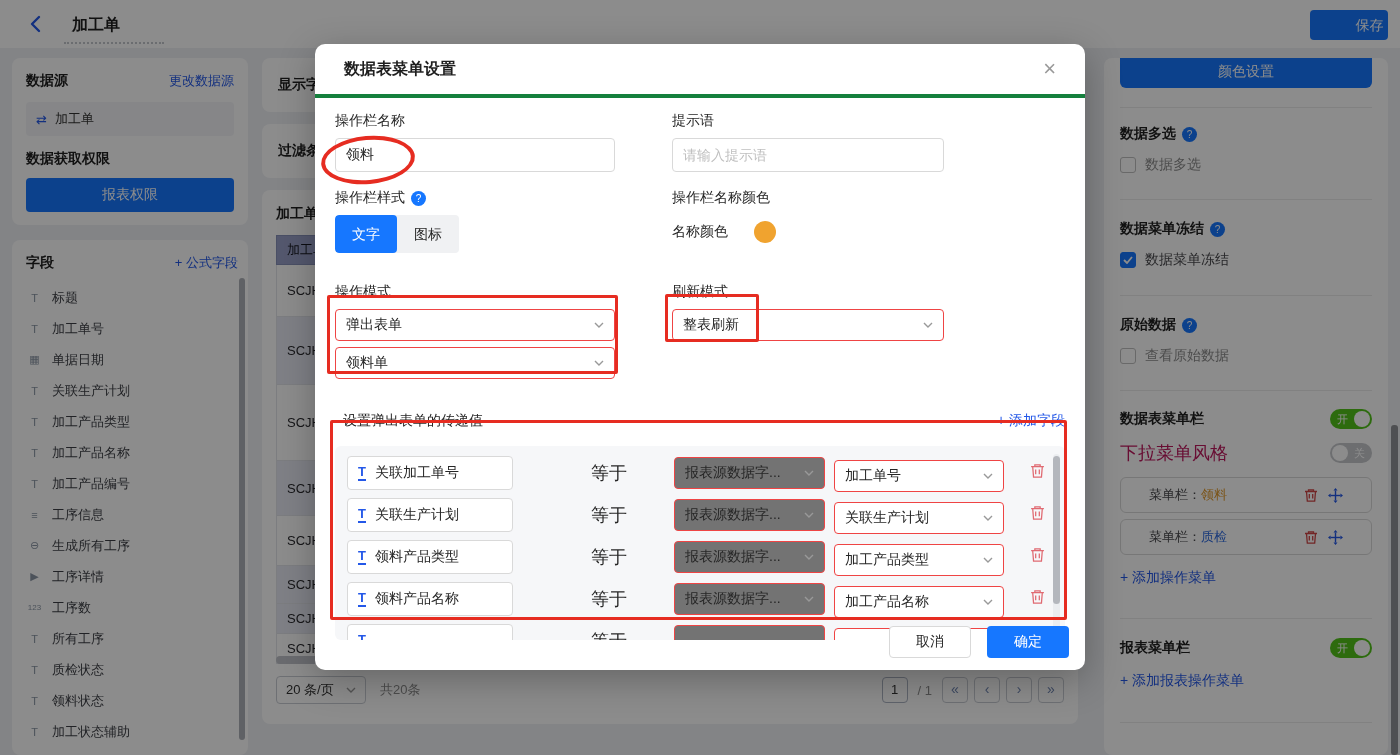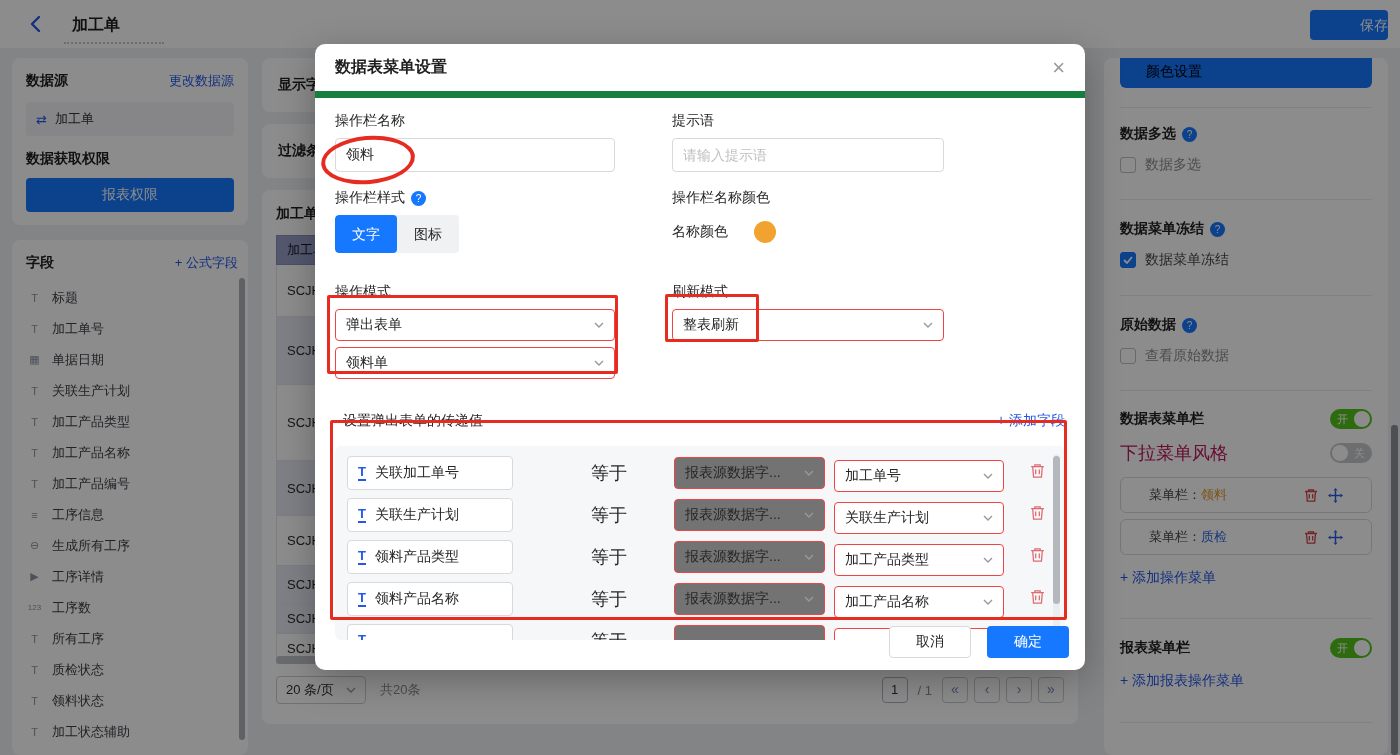--- a/index.html
+++ b/index.html
@@ -5,21 +5,21 @@
   * { margin:0; padding:0; box-sizing:border-box; }
   body { font-family:"Liberation Sans","DejaVu Sans",sans-serif; background:#dfe2e8; }
   .app { position:relative; width:1400px; height:755px; background:#eef0f4; overflow:hidden; }
 
   
   .topbar { position:absolute; left:0; top:0; right:0; height:48px; background:#fff; }
   .back-ic { position:absolute; left:28px; top:15px; cursor:pointer; }
   .tb-title { position:absolute; left:72px; top:15px; font-size:16px; font-weight:700; color:#1f1f1f; }
   .tb-underline { position:absolute; left:64px; top:42px; width:100px; border-top:2px dotted #c4c6cc; }
   .save-btn { position:absolute; right:12px; top:10px; width:78px; height:30px; background:#1677ff; color:#fff;
-              border-radius:4px; font-size:14px; line-height:30px; text-align:right; cursor:pointer;padding-left:41px; }
+              border-radius:4px; font-size:14px; line-height:30px; text-align:center; cursor:pointer;padding-left:41px; }
 
   .card { position:absolute; background:#fff; border-radius:8px; }
 
   
   #ds-card { left:12px; top:58px; width:236px; height:167px; padding:14px; }
   .rowflex { display:flex; align-items:center; justify-content:space-between; }
   .sec-title { font-size:14px; font-weight:700; color:#1f1f1f; }
   .blue-link { font-size:13px; color:#2458e8; cursor:pointer; }
   .ds-box { margin-top:12px; height:34px; background:#f4f5f7; border-radius:4px; display:flex; align-items:center;
             padding:0 10px; gap:8px; font-size:13px; color:#333; }
@@ -52,22 +52,22 @@
   .pgtotal { margin-left:14px; font-size:13px; color:#8c8c8c; }
   .pgright { margin-left:auto; display:flex; align-items:center; gap:6px; }
   .pgno { width:26px; height:26px; border:1px solid #aeb4c4; border-radius:4px; text-align:center; line-height:24px;
           font-size:13px; color:#333; background:#fff; }
   .pgof { font-size:13px; color:#8c8c8c; margin:0 4px; }
   .pgbtn { width:26px; height:26px; border:1px solid #c9cdd4; border-radius:4px; text-align:center; line-height:23px;
            font-size:14px; color:#7086b3; background:#fff; cursor:pointer; }
 
   
   #right-card { left:1104px; top:58px; width:284px; height:697px; padding:0 16px; overflow:hidden; border-radius:8px; }
-  .color-btn { position:relative; top:-8px; height:38px; background:#1677ff; border-radius:6px; color:#000000;
-               font-size:14px; text-align:left; line-height:42px; cursor:pointer;padding-left:26px; }
+  .color-btn { position:relative; top:-8px; height:38px; background:#1677ff; border-radius:6px; color:#ffffff;
+               font-size:14px; text-align:center; line-height:42px; cursor:pointer; }
   .divider { border-top:1px solid #ececec; }
   .r-title { font-size:14px; font-weight:700; color:#1f1f1f; display:flex; align-items:center; }
   .help { width:15px; height:15px; border-radius:50%; background:#1677ff; color:#fff; font-size:10px; font-weight:400;
           display:inline-flex; align-items:center; justify-content:center; margin-left:6px; flex:none; }
   .cb-row { display:flex; align-items:center; gap:9px; font-size:14px; color:#8c8c8c; }
   .cb { width:16px; height:16px; border:1px solid #bfbfbf; border-radius:3px; background:#fff; flex:none; cursor:pointer; }
   .cb.on { background:#1677ff; border-color:#1677ff; display:flex; align-items:center; justify-content:center; }
   .cb-row.dark { color:#4a4a4e; }
   .tog { width:42px; height:20px; border-radius:10px; position:relative; font-size:11px; color:#fff; cursor:pointer; flex:none; }
   .tog.on { background:#52c41a; }
@@ -81,22 +81,22 @@
   .mi-name.c1 { color:#e09a2d; }
   .mi-name.c2 { color:#2f6bdf; }
   .mb-icons { margin-left:auto; display:flex; align-items:center; gap:10px; }
   .add-link { font-size:14px; color:#2458e8; cursor:pointer; }
   .vscroll-right { position:absolute; left:1391px; top:425px; width:7px; height:330px; background:#8f9095; border-radius:3px; z-index:5; }
 
   
   .overlay { position:absolute; inset:0; background:rgba(0,0,0,0.45); z-index:10; }
   .modal { position:absolute; left:315px; top:44px; width:770px; height:626px; background:#fff; border-radius:10px;
            z-index:20; box-shadow:0 10px 36px rgba(0,0,0,.28); }
-  .m-head { height:54px; padding:0 20px; display:flex; align-items:center; justify-content:space-between;
-            border-bottom:7px solid #15803d; }
+  .m-head { height:54px; padding:0 29px; display:flex; align-items:center; justify-content:space-between;
+            border-bottom:4px solid #15803d; }
   .m-title { font-size:16px; font-weight:600; color:#1f1f1f; }
   .m-close { font-size:22px; color:#999; cursor:pointer; line-height:1; }
   .m-body { padding:14px 20px 0; }
   .mrow { display:flex; }
   .gcol1 { width:280px; flex:none; }
   .gcol2 { width:272px; flex:none; margin-left:57px; }
   .m-label { font-size:14px; color:#262626; margin-bottom:8px; display:flex; align-items:center; }
   .m-input { width:100%; height:34px; border:1px solid #d9d9d9; border-radius:4px; padding:0 10px; font-size:14px;
              color:#262626; outline:none; font-family:inherit; }
   .m-input::placeholder { color:#bfbfbf; }

